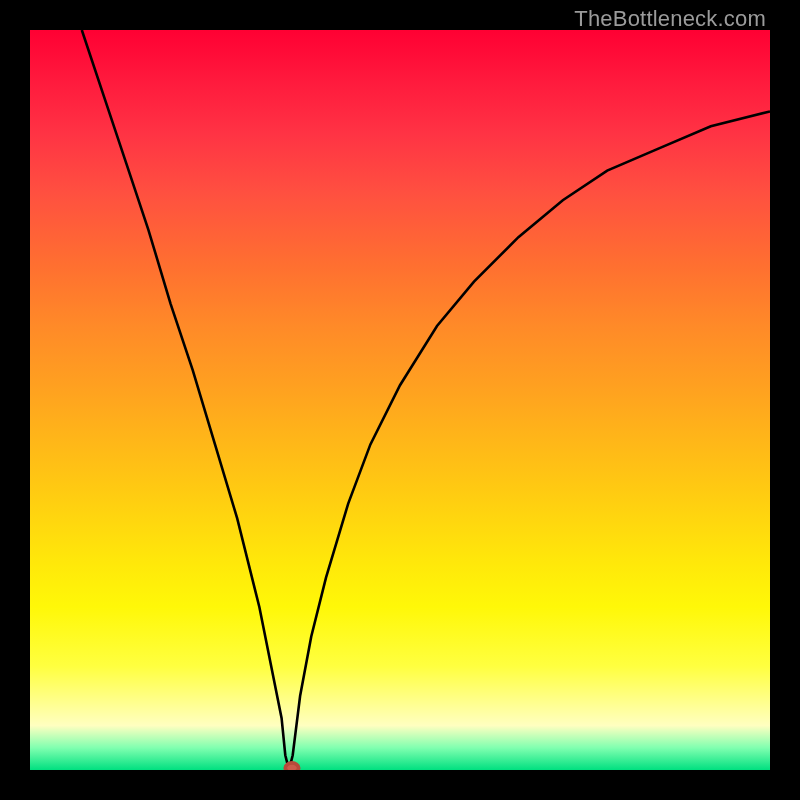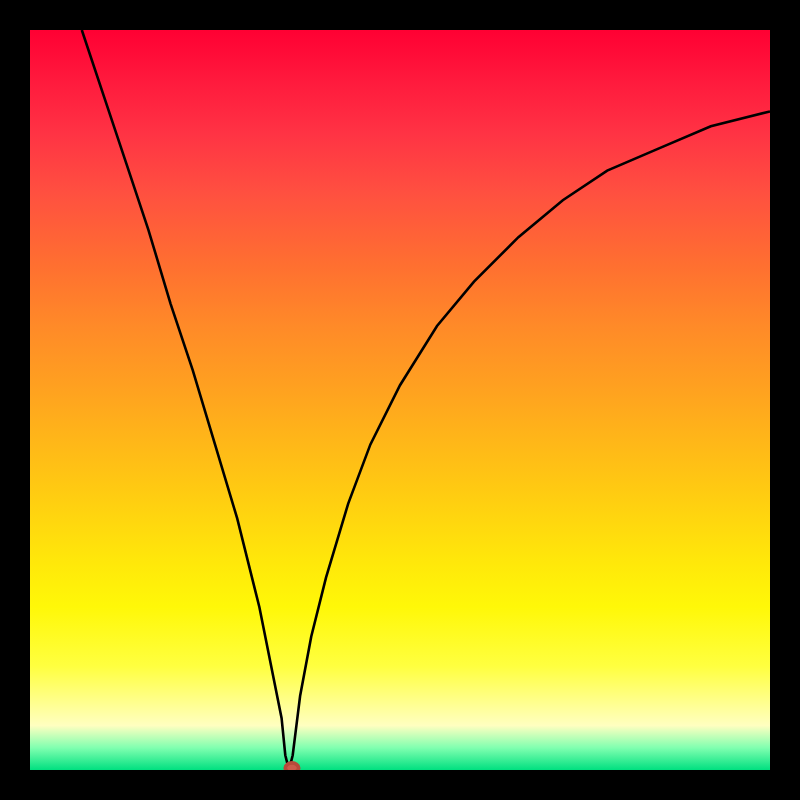--- a/index.html
+++ b/index.html
@@ -69,13 +69,14 @@
 
 <div class="stage">
 
   <div class="plot-area">
     <svg class="curve" viewBox="0 0 100 100" preserveAspectRatio="none">
       <path fill="none" stroke="#000" stroke-width="0.35" d="M7.00 0.00 L10.00 9.00 L13.00 18.00 L16.00 27.00 L19.00 37.00 L22.00 46.00 L25.00 56.00 L28.00 66.00 L31.00 78.00 L34.00 93.00 L34.50 98.00 L35.00 100.00 L35.50 98.00 L36.00 94.00 L36.50 90.00 L38.00 82.00 L40.00 74.00 L43.00 64.00 L46.00 56.00 L50.00 48.00 L55.00 40.00 L60.00 34.00 L66.00 28.00 L72.00 23.00 L78.00 19.00 L85.00 16.00 L92.00 13.00 L100.00 11.00"></path>
       <ellipse class="dot" cx="35.4" cy="99.7" rx="0.9" ry="0.65"></ellipse>
     </svg>
   </div>
 
+  <div class="watermark">TheBottleneck.com</div>
 </div>
 
 </body></html>

